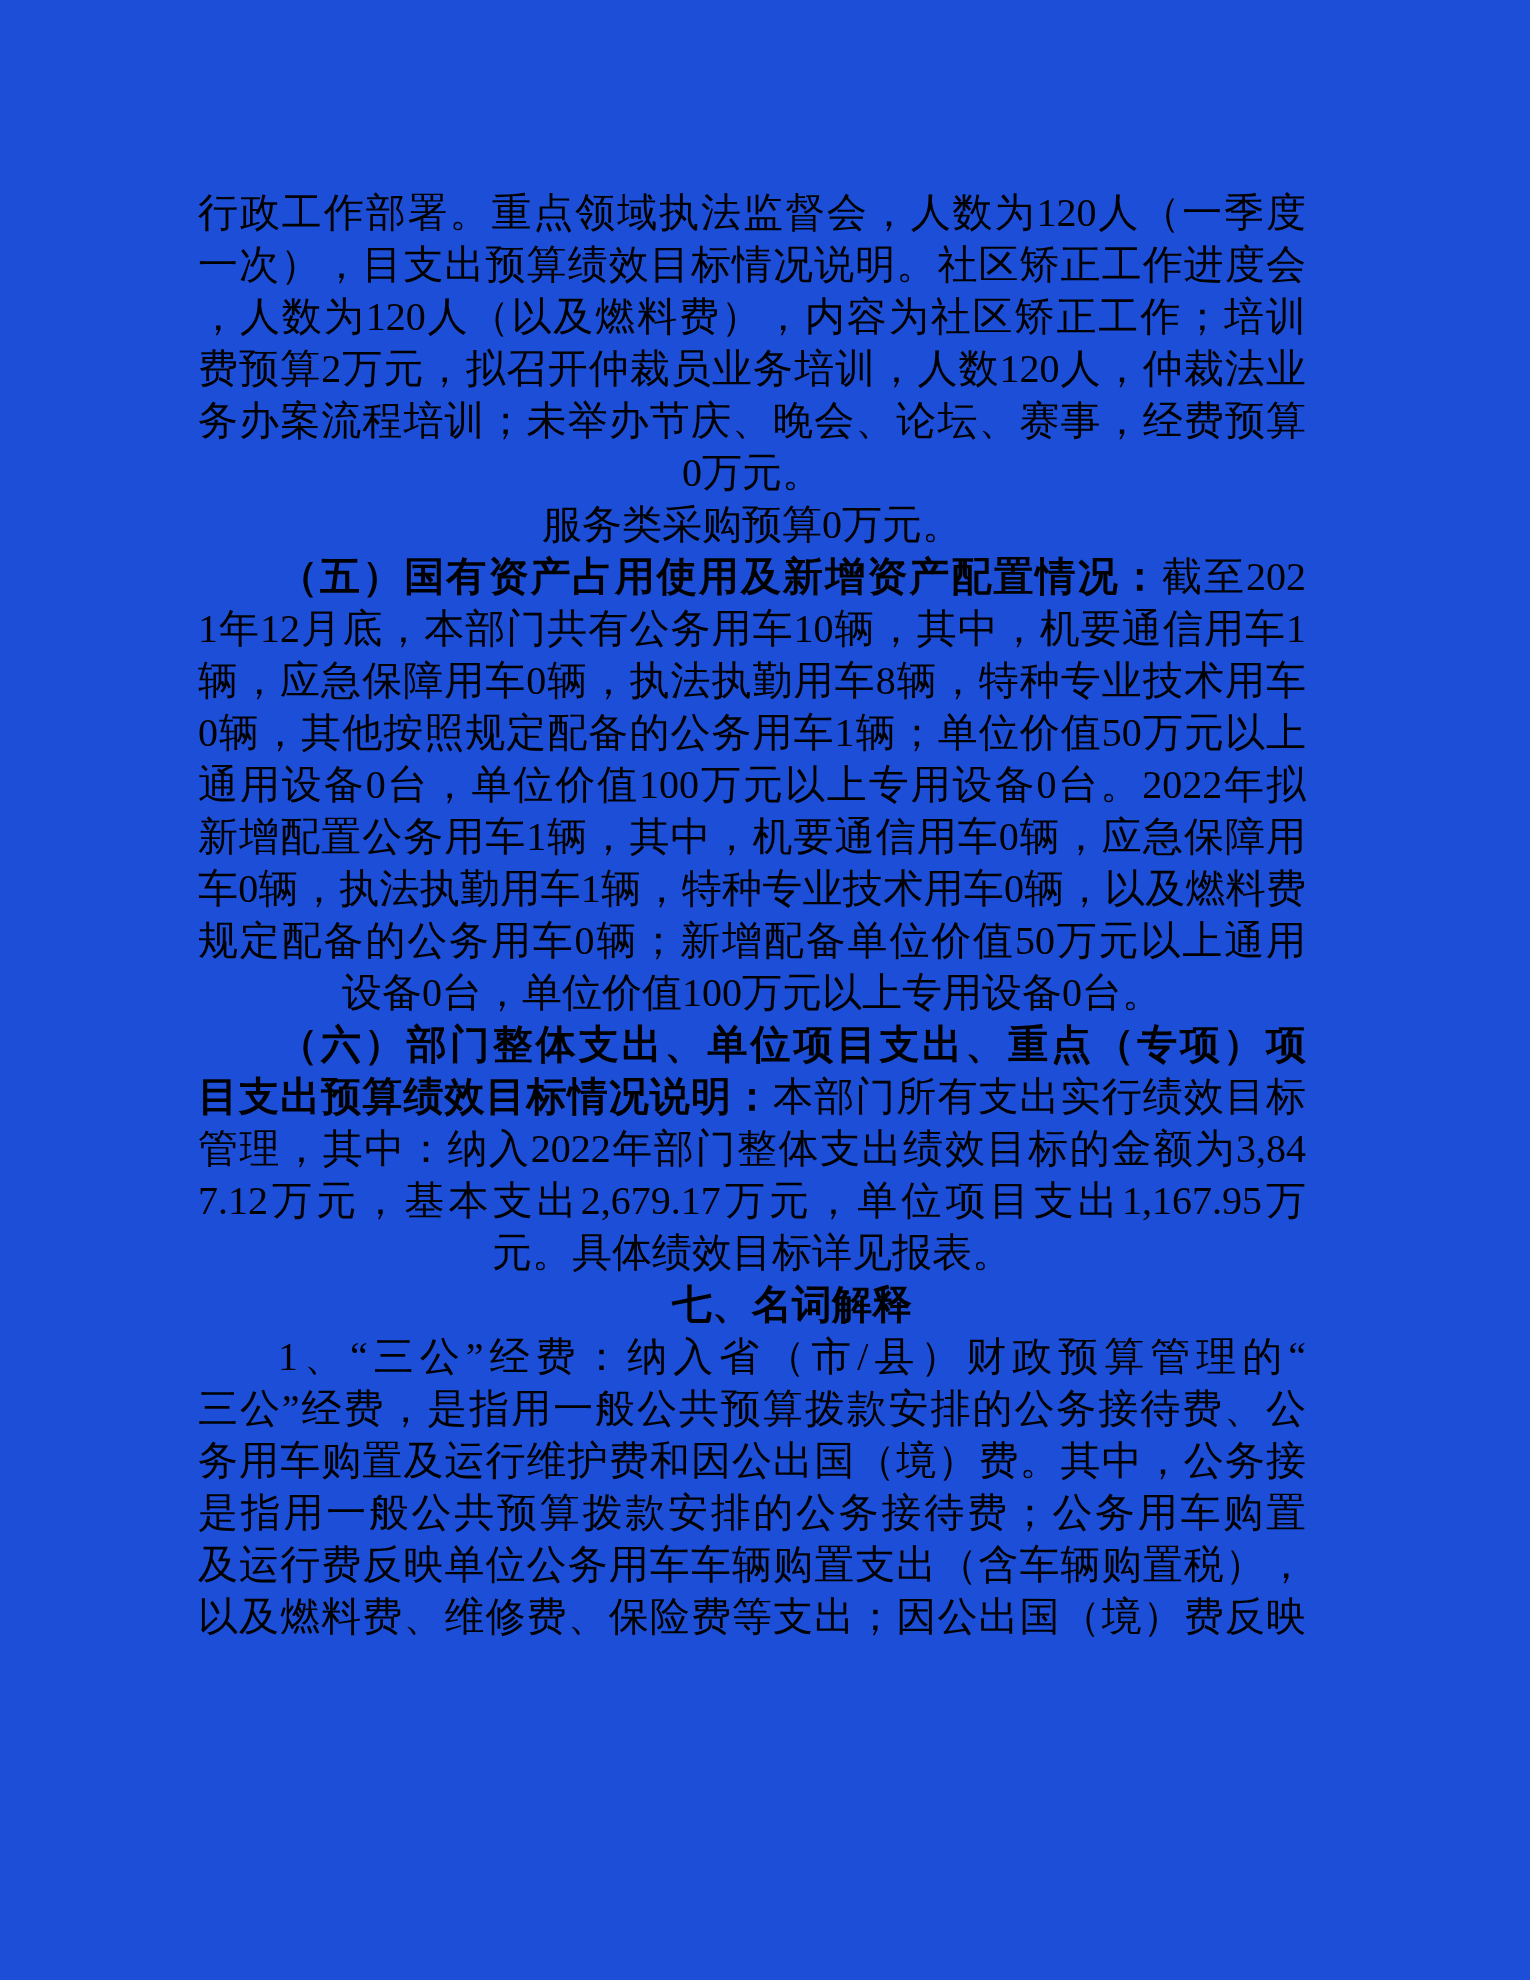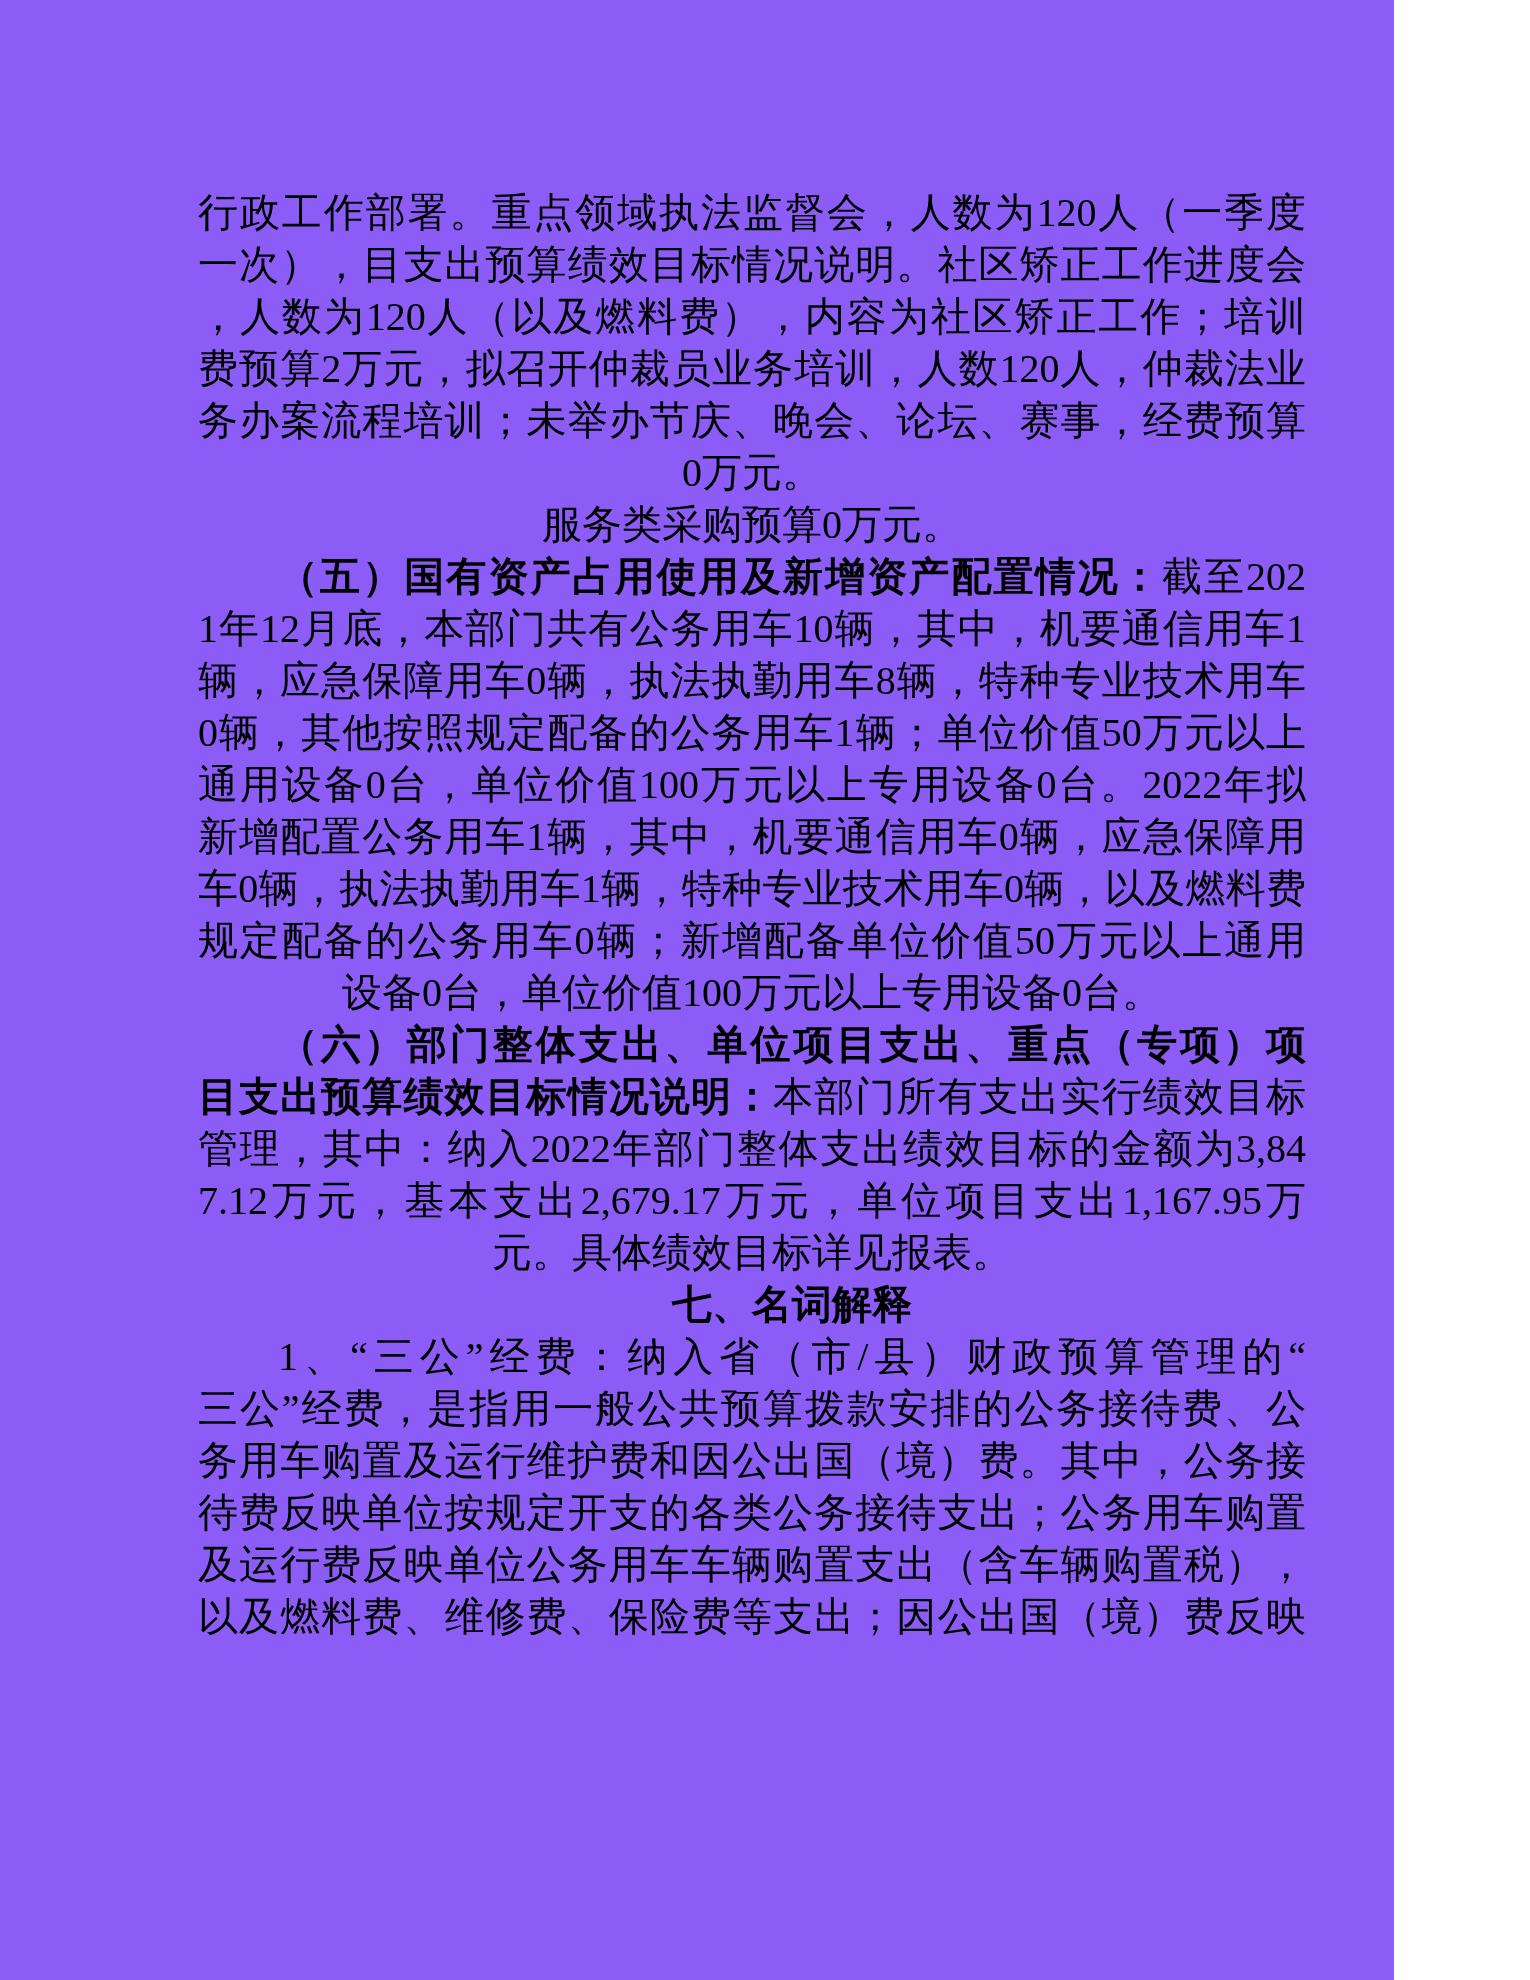--- a/index.html
+++ b/index.html
@@ -2,23 +2,23 @@
 <html><head>
 <meta charset="utf-8">
 <style>
   html, body {
     margin: 0;
     padding: 0;
     background: #ffffff;
   }
   .page {
     position: relative;
-    width: 1394px;
+    width: 1530px;
     height: 1980px;
-    background: #8b5cf6;
+    background: #1d4ed8;
     overflow: hidden;
     font-family: "Liberation Serif", "DejaVu Serif", serif;
     color: #000000;
   }
   .textblock {
     position: absolute;
     left: 198px;
     top: 187px;
     width: 1108px;
   }
@@ -63,17 +63,17 @@
       <div class="line"><span class="seg">设备0台，单位价值100万元以上专用设备0台。</span></div>
       <div class="line indent justify"><span class="seg bold">（六）部门整体支出、单位项目支出、重点（专项）项</span></div>
       <div class="line justify"><span class="seg bold">目支出预算绩效目标情况说明：</span><span class="seg">本部门所有支出实行绩效目标</span></div>
       <div class="line justify"><span class="seg">管理，其中：纳入2022年部门整体支出绩效目标的金额为3,84</span></div>
       <div class="line justify"><span class="seg">7.12万元，基本支出2,679.17万元，单位项目支出1,167.95万</span></div>
       <div class="line"><span class="seg">元。具体绩效目标详见报表。</span></div>
       <div class="line indent"><span class="seg bold">七、名词解释</span></div>
       <div class="line indent justify"><span class="seg">1、“三公”经费：纳入省（市/县）财政预算管理的“</span></div>
       <div class="line justify"><span class="seg">三公”经费，是指用一般公共预算拨款安排的公务接待费、公</span></div>
       <div class="line justify"><span class="seg">务用车购置及运行维护费和因公出国（境）费。其中，公务接</span></div>
-      <div class="line justify"><span class="seg">待费反映单位按规定开支的各类公务接待支出；公务用车购置</span></div>
+      <div class="line justify"><span class="seg">是指用一般公共预算拨款安排的公务接待费；公务用车购置</span></div>
       <div class="line justify"><span class="seg">及运行费反映单位公务用车车辆购置支出（含车辆购置税），</span></div>
       <div class="line justify"><span class="seg">以及燃料费、维修费、保险费等支出；因公出国（境）费反映</span></div>
     </div>
 </div>
 
 </body></html>

